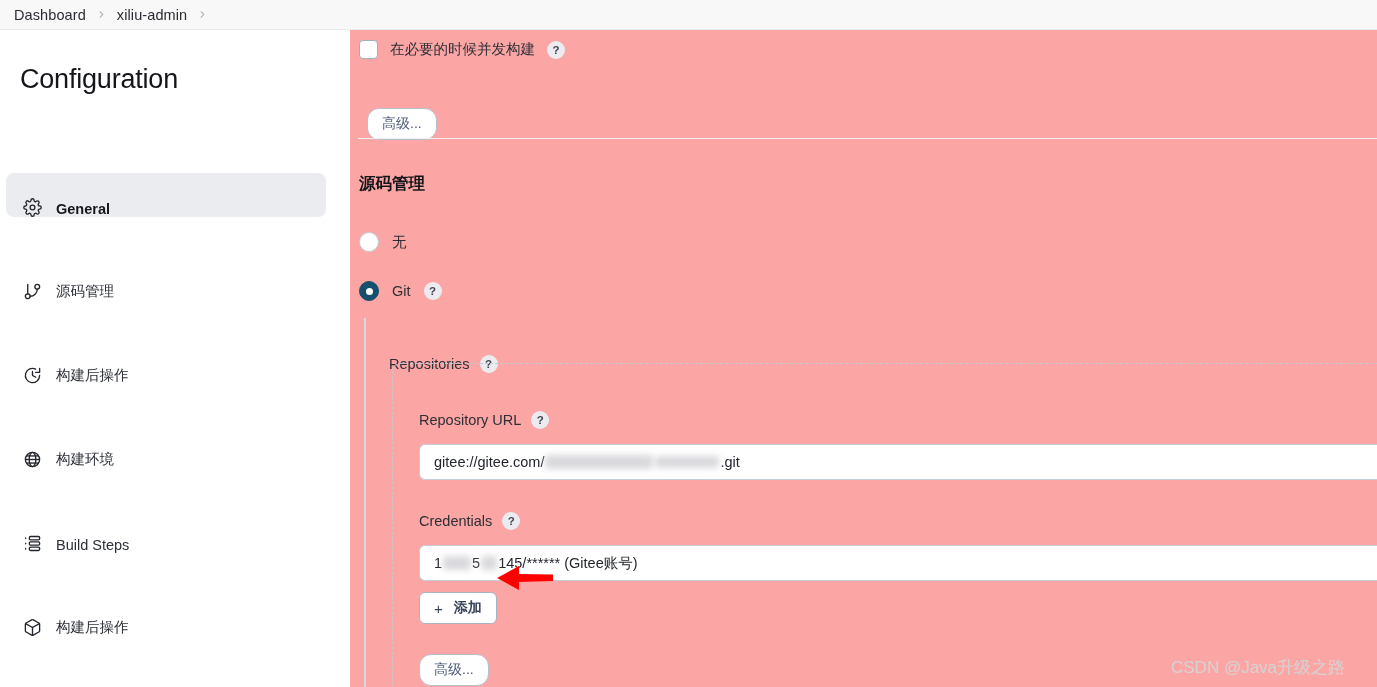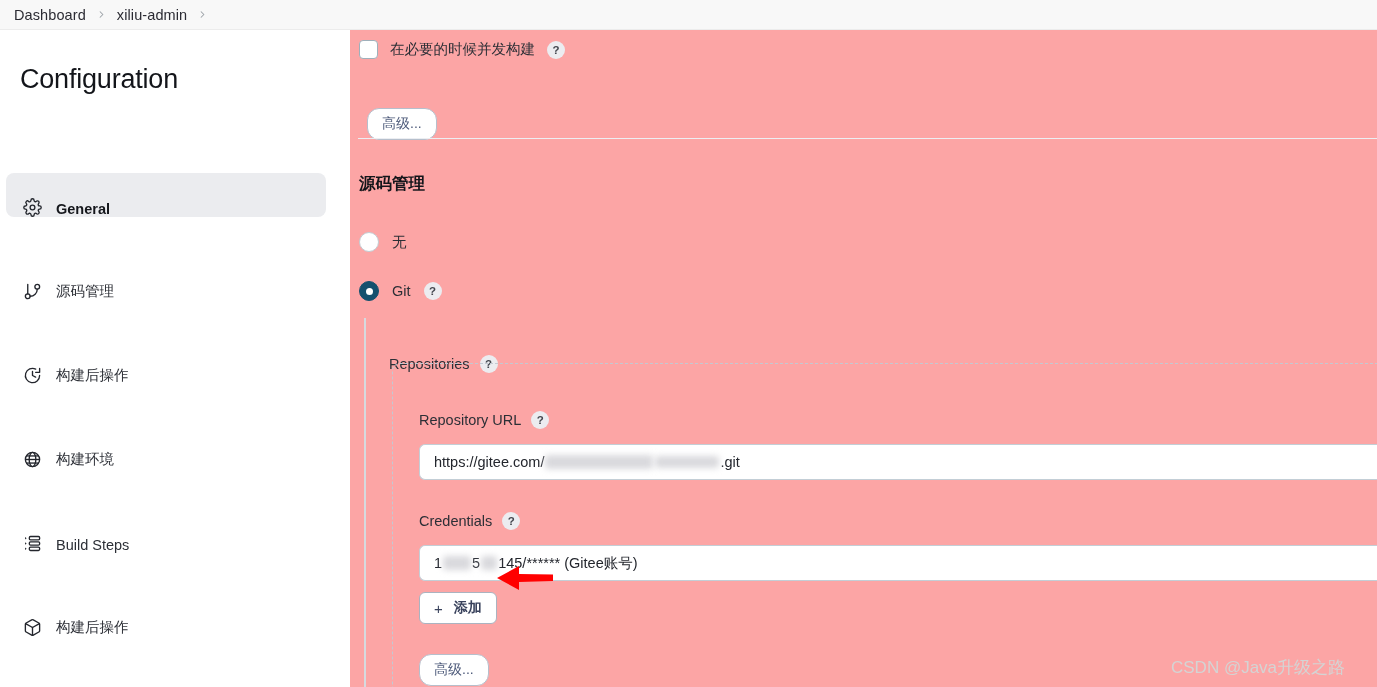--- a/index.html
+++ b/index.html
@@ -374,21 +374,21 @@
   </div>
 
   <div id="repo-card">
 
     <div class="field-label" id="label-repo-url">
       <span>Repository URL</span>
       <span class="help-badge">?</span>
     </div>
 
     <div class="text-field" id="field-repo-url">
-      <span>https://gitee.com/</span>
+      <span>gitee://gitee.com/</span>
         <span class="blur-mask" style="width:108px"></span>
         <span class="blur-mask" style="width:64px;height:12px"></span>
         <span>.git</span>
     </div>
 
     <div class="field-label" id="label-credentials">
       <span>Credentials</span>
       <span class="help-badge">?</span>
     </div>
 

